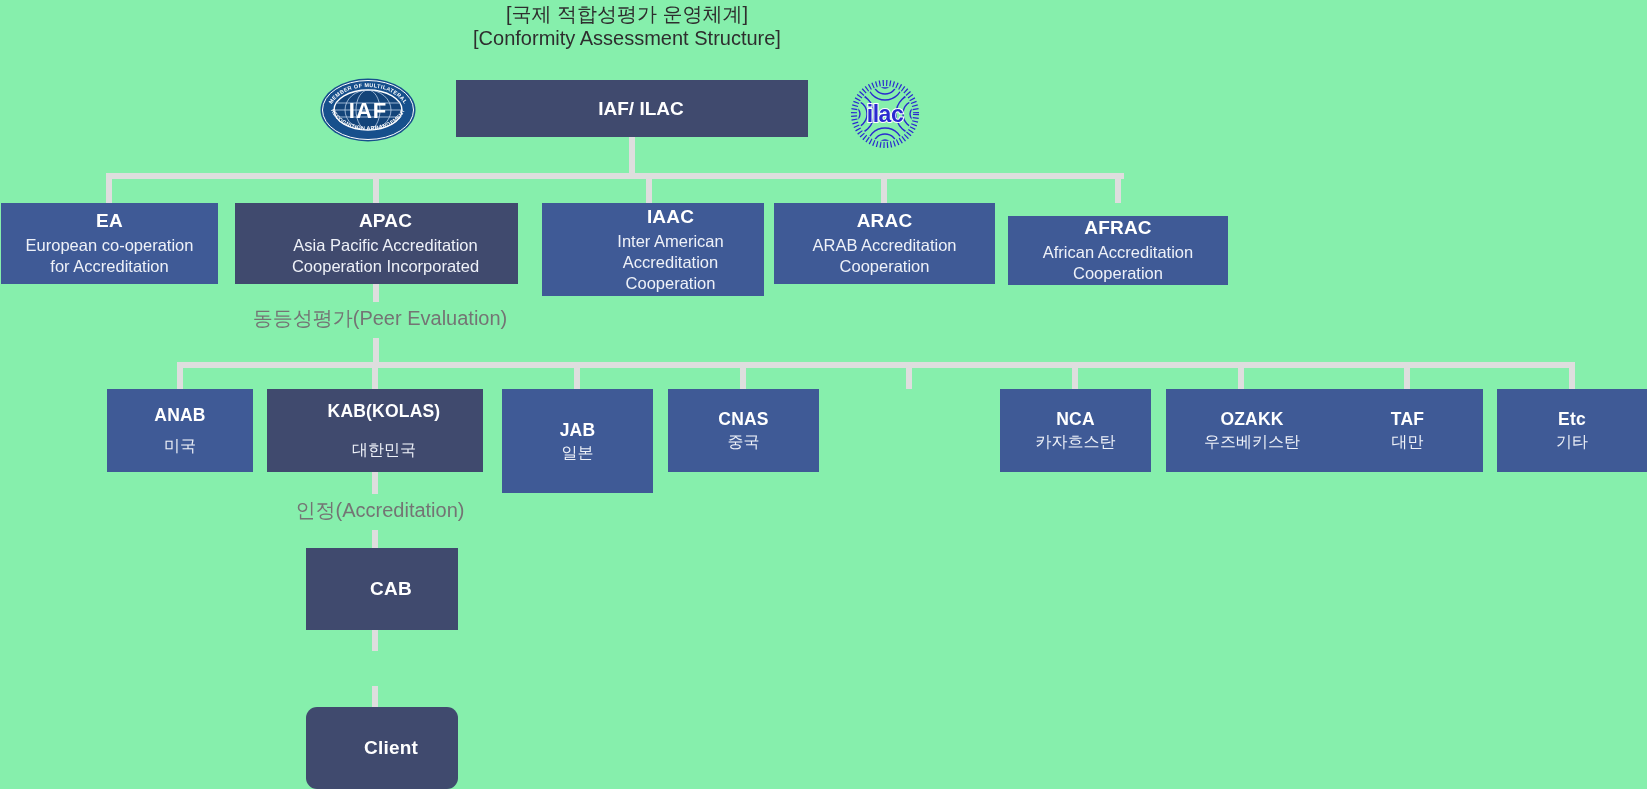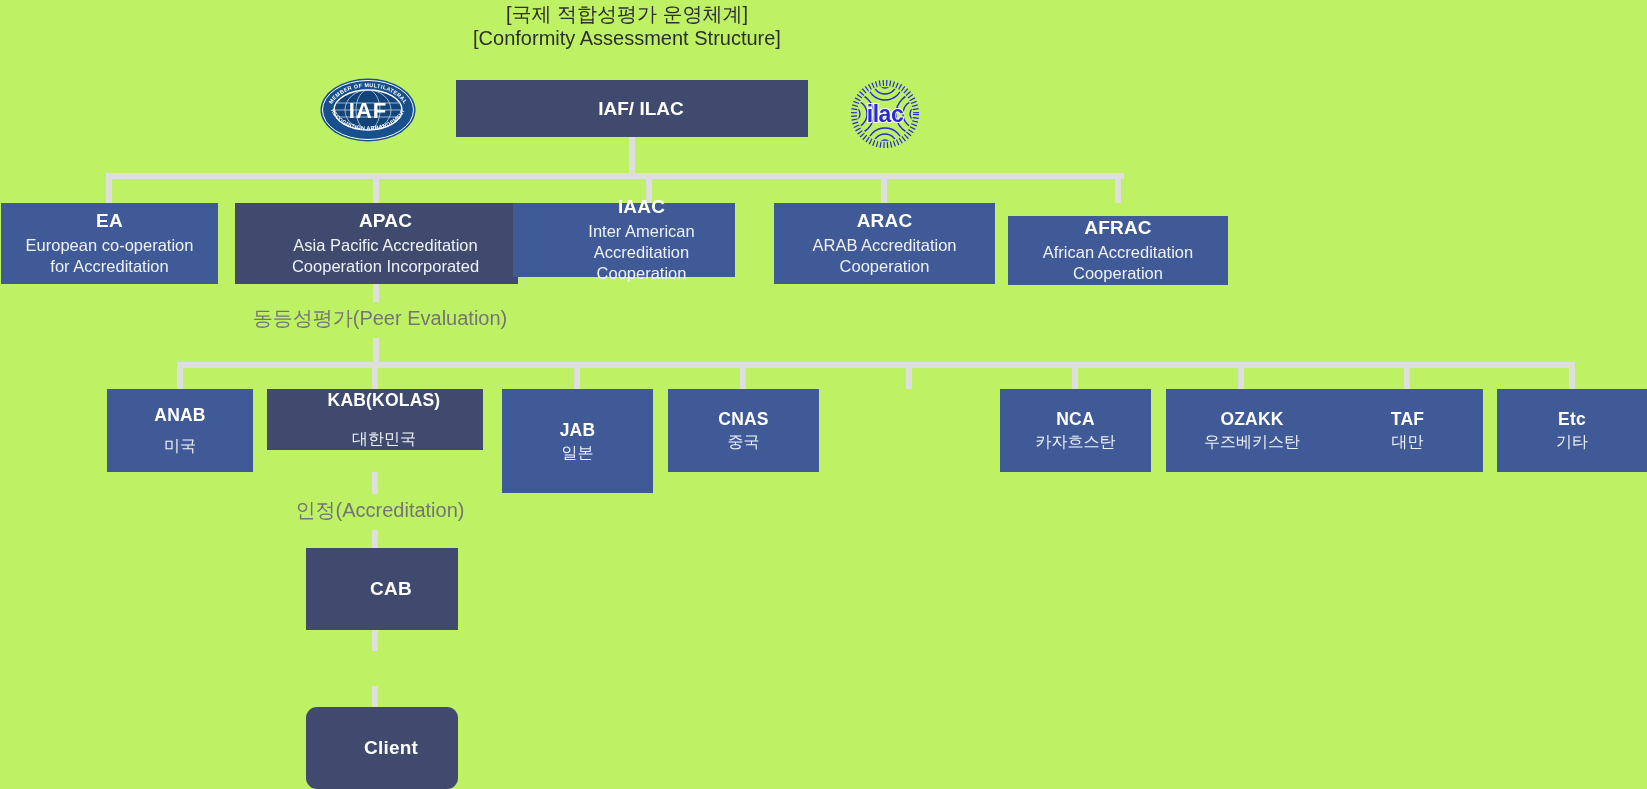--- a/index.html
+++ b/index.html
@@ -1,17 +1,17 @@
 <!DOCTYPE html>
 <html><head>
 <meta charset="utf-8">
 <style>
   html,body{margin:0;padding:0;background:#fff;}
   .stage{
-    position:relative;width:1647px;height:789px;overflow:hidden;background:#bef264;
+    position:relative;width:1647px;height:789px;overflow:hidden;background:#86efac;
     font-family:"Liberation Sans","DejaVu Sans",sans-serif;
   }
   .title{
     position:absolute;left:292px;top:2px;width:670px;text-align:center;
     color:#2e2e2e;font-size:20px;line-height:24px;font-weight:500;
   }
   .conn{position:absolute;background:#dedede;}
   .box{
     position:absolute;display:flex;flex-direction:column;justify-content:center;align-items:center;
     color:#ffffff;text-align:center;box-sizing:border-box;
@@ -101,21 +101,21 @@
   <div class="box mid" style="left:1px;top:203px;width:217px;height:81px;">
     <div class="acr">EA</div>
     <div class="sub">European co-operation
 for Accreditation</div>
   </div>
   <div class="box dark" style="left:235px;top:203px;width:283px;height:81px;">
     <div class="acr">APAC</div>
     <div class="sub">Asia Pacific Accreditation
 Cooperation Incorporated</div>
   </div>
-  <div class="box mid" style="left:513px;top:203px;width:222px;height:74px;padding-left:35px;">
+  <div class="box mid" style="left:542px;top:203px;width:222px;height:93px;padding-left:35px;">
     <div class="acr">IAAC</div>
     <div class="sub">Inter American
 Accreditation Cooperation</div>
   </div>
   <div class="box mid" style="left:774px;top:203px;width:221px;height:81px;">
     <div class="acr">ARAC</div>
     <div class="sub">ARAB Accreditation
 Cooperation</div>
   </div>
   <div class="box mid" style="left:1008px;top:216px;width:220px;height:69px;">
@@ -135,21 +135,21 @@
   <div class="conn" style="left:906px;top:368px;width:6px;height:21px;"></div>
   <div class="conn" style="left:1072px;top:368px;width:6px;height:21px;"></div>
   <div class="conn" style="left:1238px;top:368px;width:6px;height:21px;"></div>
   <div class="conn" style="left:1404px;top:368px;width:6px;height:21px;"></div>
   <div class="conn" style="left:1569px;top:368px;width:6px;height:21px;"></div>
 
   <div class="box mid l3" style="left:107px;top:389px;width:146px;height:83px;gap:8px;">
     <div class="acr">ANAB</div>
     <div class="sub">미국</div>
   </div>
-  <div class="box dark l3" style="left:267px;top:389px;width:216px;height:61px;gap:16px;">
+  <div class="box dark l3" style="left:267px;top:389px;width:216px;height:83px;gap:16px;">
     <div class="acr">KAB(KOLAS)</div>
     <div class="sub">대한민국</div>
   </div>
   <div class="box mid l3" style="left:502px;top:389px;width:151px;height:104px;">
     <div class="acr">JAB</div>
     <div class="sub">일본</div>
   </div>
   <div class="box mid l3" style="left:668px;top:389px;width:151px;height:83px;">
     <div class="acr">CNAS</div>
     <div class="sub">중국</div>

